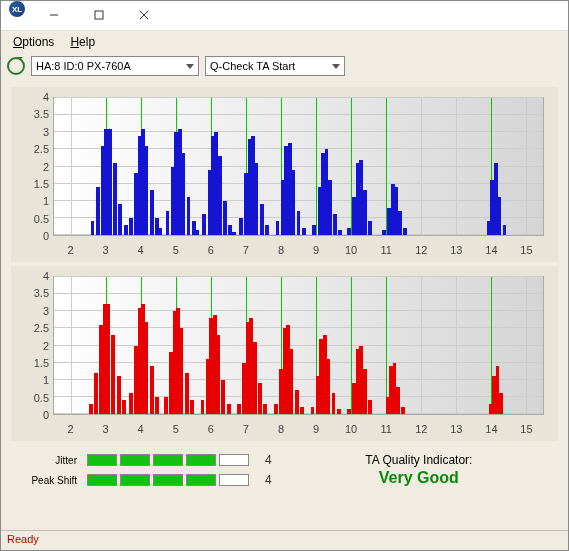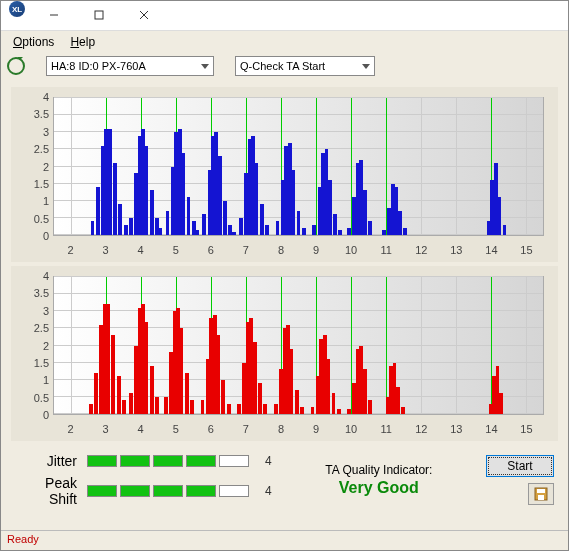--- a/index.html
+++ b/index.html
@@ -5,42 +5,42 @@
 *{margin:0;padding:0;box-sizing:border-box;font-family:"Segoe UI",Tahoma,sans-serif}
 body{width:569px;height:551px;background:#f0ece1;border:1px solid #888;position:relative}
 .titlebar{height:30px;background:#fff;display:flex;align-items:flex-start;padding:0 8px;border-bottom:1px solid #ddd}
 .titlebar .logo{width:16px;height:16px;border-radius:50%;background:linear-gradient(135deg,#2a5fa8,#1a3f78);margin-right:6px;display:flex;align-items:center;justify-content:center;color:#fff;font-size:8px;font-weight:bold}
 .titlebar .title{flex:1;font-size:12px;color:#333}
 .winbtns{display:flex;gap:0}
 .winbtn{width:45px;height:28px;display:flex;align-items:center;justify-content:center;cursor:pointer}
 .menubar{height:22px;display:flex;align-items:center;padding:0 6px;gap:4px;background:#f0ece1}
 .menuitem{padding:2px 6px;font-size:12px;cursor:pointer}
 .menuitem u{text-decoration:underline}
-.toolbar{height:26px;display:flex;align-items:center;padding:0 6px;gap:21px;background:#f0ece1}
+.toolbar{height:26px;display:flex;align-items:center;padding:0 6px;gap:6px;background:#f0ece1}
 .refresh-ico{width:18px;height:18px;border-radius:50%;border:2px solid #2a7a2a;position:relative}
 .refresh-ico::after{content:"";position:absolute;top:-2px;right:0;border:3px solid transparent;border-top-color:#2a7a2a}
 .combo{height:20px;background:#fff;border:1px solid #888;display:flex;align-items:center;padding:0 4px;font-size:11px;position:relative}
 .combo .chev{position:absolute;right:4px;width:0;height:0;border-left:4px solid transparent;border-right:4px solid transparent;border-top:5px solid #555}
 .combo1{width:168px}
 .combo2{width:156px}
 .combo3{width:140px}
 .charts{padding:8px 10px 2px 10px}
 .chart{height:175px;background:#e8e4d8;margin-bottom:4px;position:relative}
 .plotarea{position:absolute;left:42px;top:10px;right:14px;bottom:26px;background:linear-gradient(90deg,#fff 0%,#d5d5d5 100%);border:1px solid #aaa}
 .grid-h,.grid-v{position:absolute;background:#ccc}
 .grid-h{left:0;right:0;height:1px}
 .grid-v{top:0;bottom:0;width:1px}
 .ytick{position:absolute;left:0;width:38px;text-align:right;font-size:11px;color:#444;transform:translateY(-50%)}
 .xtick{position:absolute;bottom:6px;font-size:11px;color:#444;transform:translateX(-50%)}
 .bar{position:absolute;bottom:0}
 .marker{position:absolute;top:0;bottom:0;width:1px;background:#0c0}
 .bottom{display:flex;padding:6px 14px;gap:12px;align-items:center}
 .meters{display:flex;flex-direction:column;gap:6px}
 .meterrow{display:flex;align-items:center;gap:10px}
-.meterlabel{width:62px;text-align:right;font-size:14px}
+.meterlabel{width:62px;text-align:right;font-size:10px}
 .segments{display:flex;gap:3px}
 .seg{width:30px;height:12px;border:1px solid #888;background:#fff}
 .seg.fill{background:#12c212}
 .segval{font-size:12px;margin-left:6px;color:#333}
 .quality{flex:1;text-align:center}
 .quality .qlabel{font-size:12px;margin-bottom:2px}
 .quality .qval{font-size:16px;font-weight:bold;color:#0a8a0a}
 .rightbtns{display:flex;flex-direction:column;gap:6px;align-items:flex-end}
 .btn{width:68px;height:22px;border:1px solid #0078d7;background:#e1e1e1;font-size:12px;cursor:pointer;outline:1px dotted #333;outline-offset:-3px}
 .iconbtn{width:26px;height:22px;border:1px solid #999;background:#e8e4d8;display:flex;align-items:center;justify-content:center;cursor:pointer}
@@ -368,25 +368,15 @@
           <div class="seg fill"></div>
           <div class="seg"></div>
         </div>
       <div class="segval">4</div>
     </div>
   </div>
   <div class="quality">
     <div class="qlabel">TA Quality Indicator:</div>
     <div class="qval">Very Good</div>
   </div>
-  <div class="rightbtns">
-    <button class="btn">Start</button>
-    <div class="iconbtn">
-        <svg width="14" height="14">
-          <rect x="1" y="1" width="12" height="12" fill="#d4a040" stroke="#8a6020"></rect>
-          <rect x="3" y="2" width="8" height="4" fill="#fff"></rect>
-          <rect x="4" y="8" width="6" height="5" fill="#fff"></rect>
-        </svg>
-      </div>
-  </div>
 </div>
 
 <div class="status"><span>Ready</span></div>
 
 </body></html>

